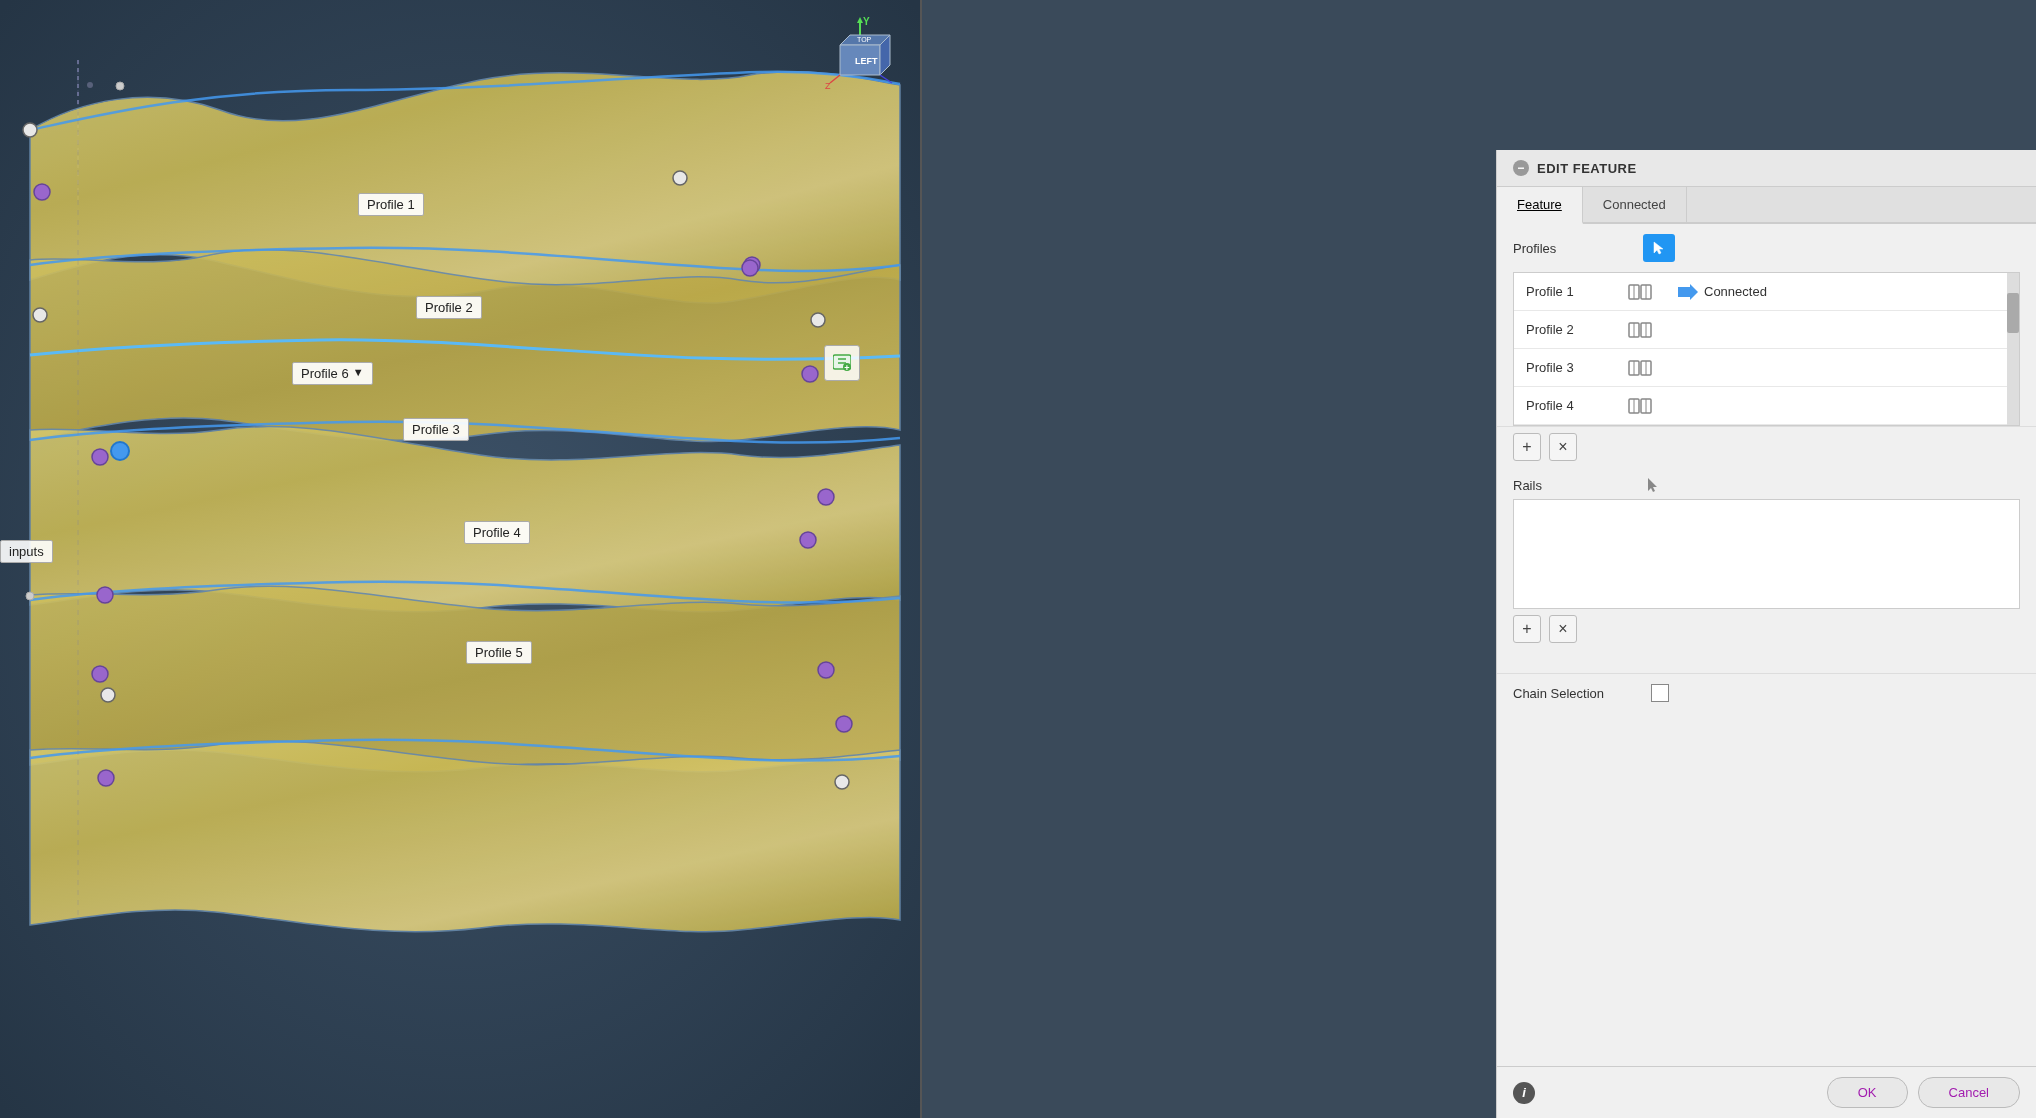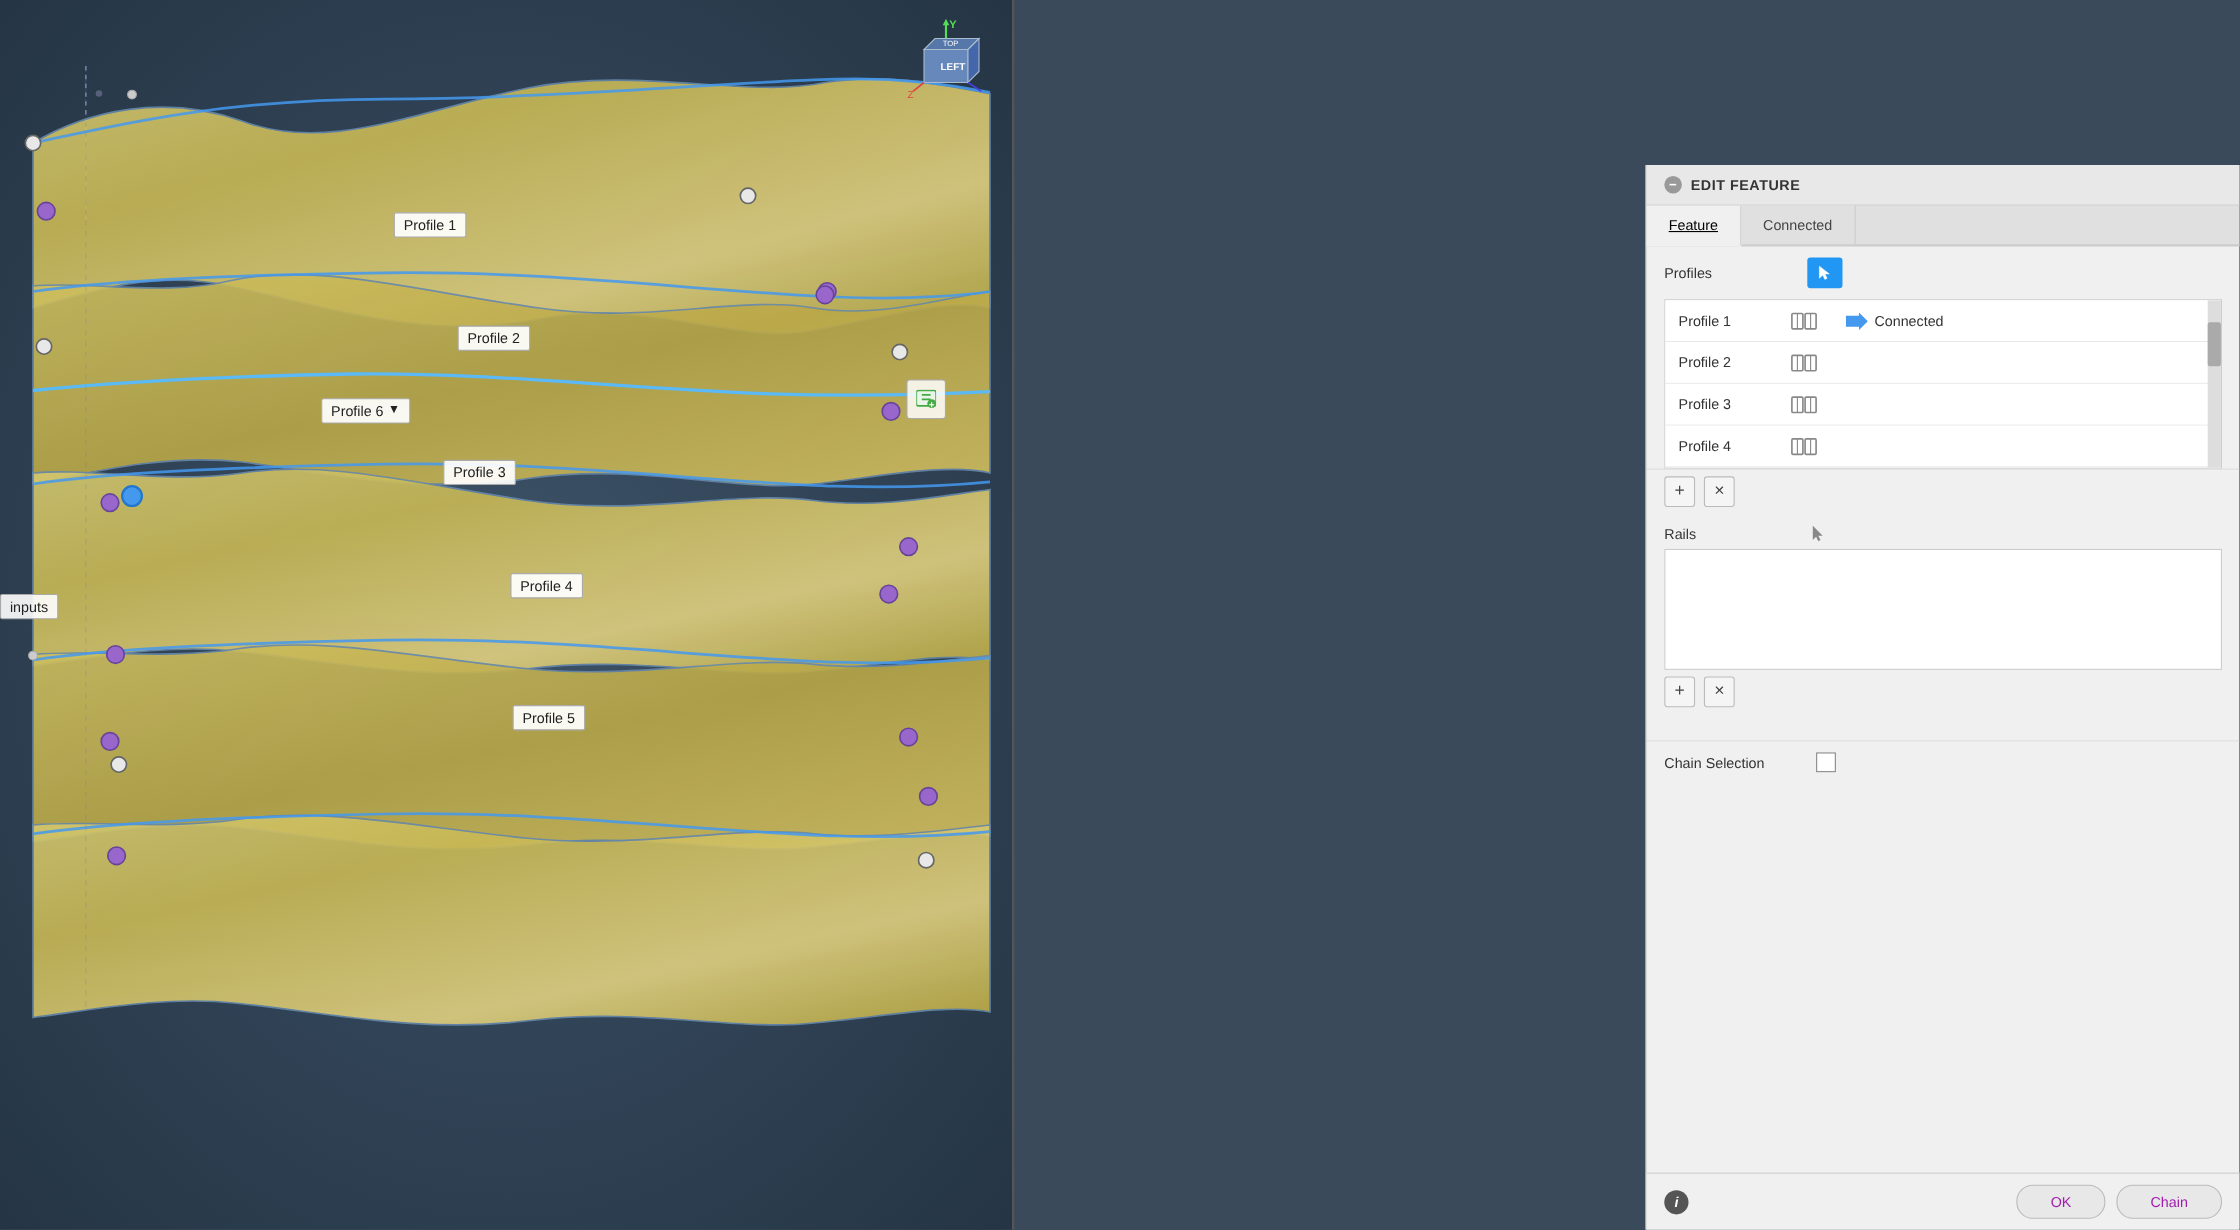--- a/index.html
+++ b/index.html
@@ -606,17 +606,17 @@
       <span class="section-label">Chain Selection</span>
       <div class="checkbox-custom"></div>
     </div>
 
   </div>
 
   <div style="display:flex; justify-content:space-between; align-items:center; padding: 10px 16px; border-top: 1px solid #ccc; background:#f0f0f0;">
     <div style="width:22px;height:22px;background:#555;border-radius:50%;color:white;display:flex;align-items:center;justify-content:center;font-size:13px;font-style:italic;font-weight:bold;">i</div>
     <div style="display:flex; gap:10px;">
       <button class="footer-btn primary">OK</button>
-      <button class="footer-btn">Chain</button>
+      <button class="footer-btn">Cancel</button>
     </div>
   </div>
 
 </div>
 
 </body></html>

